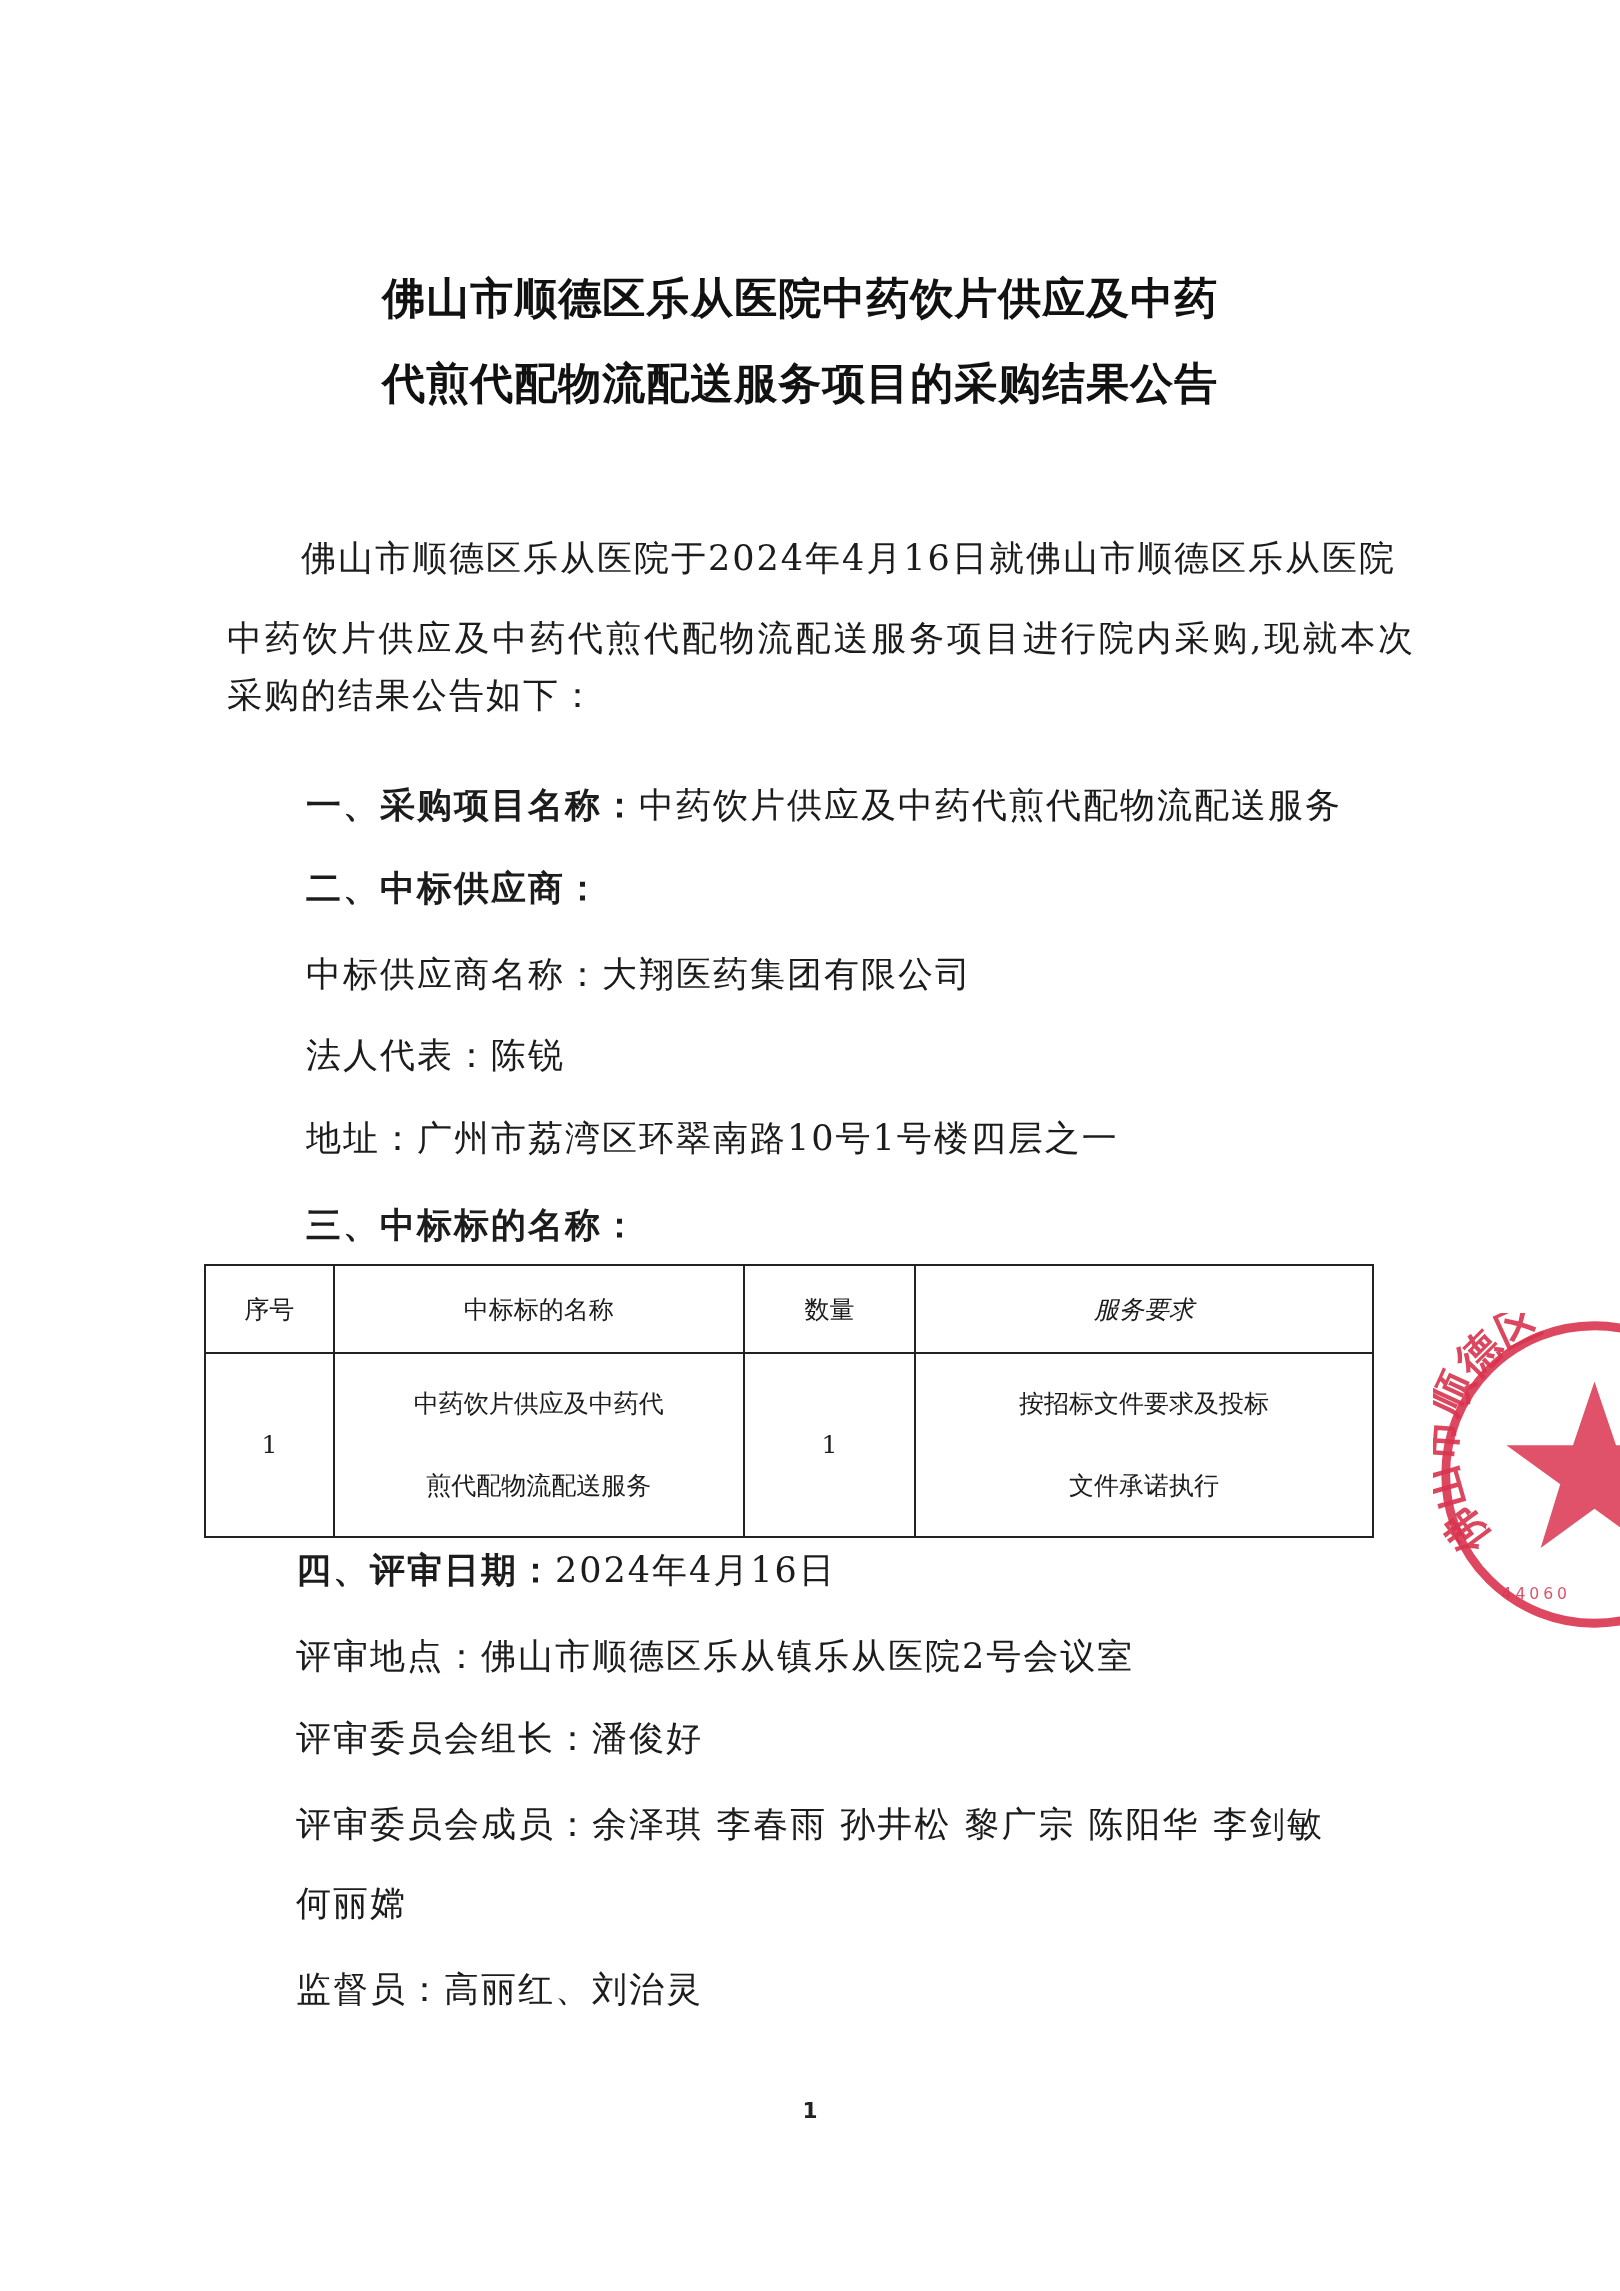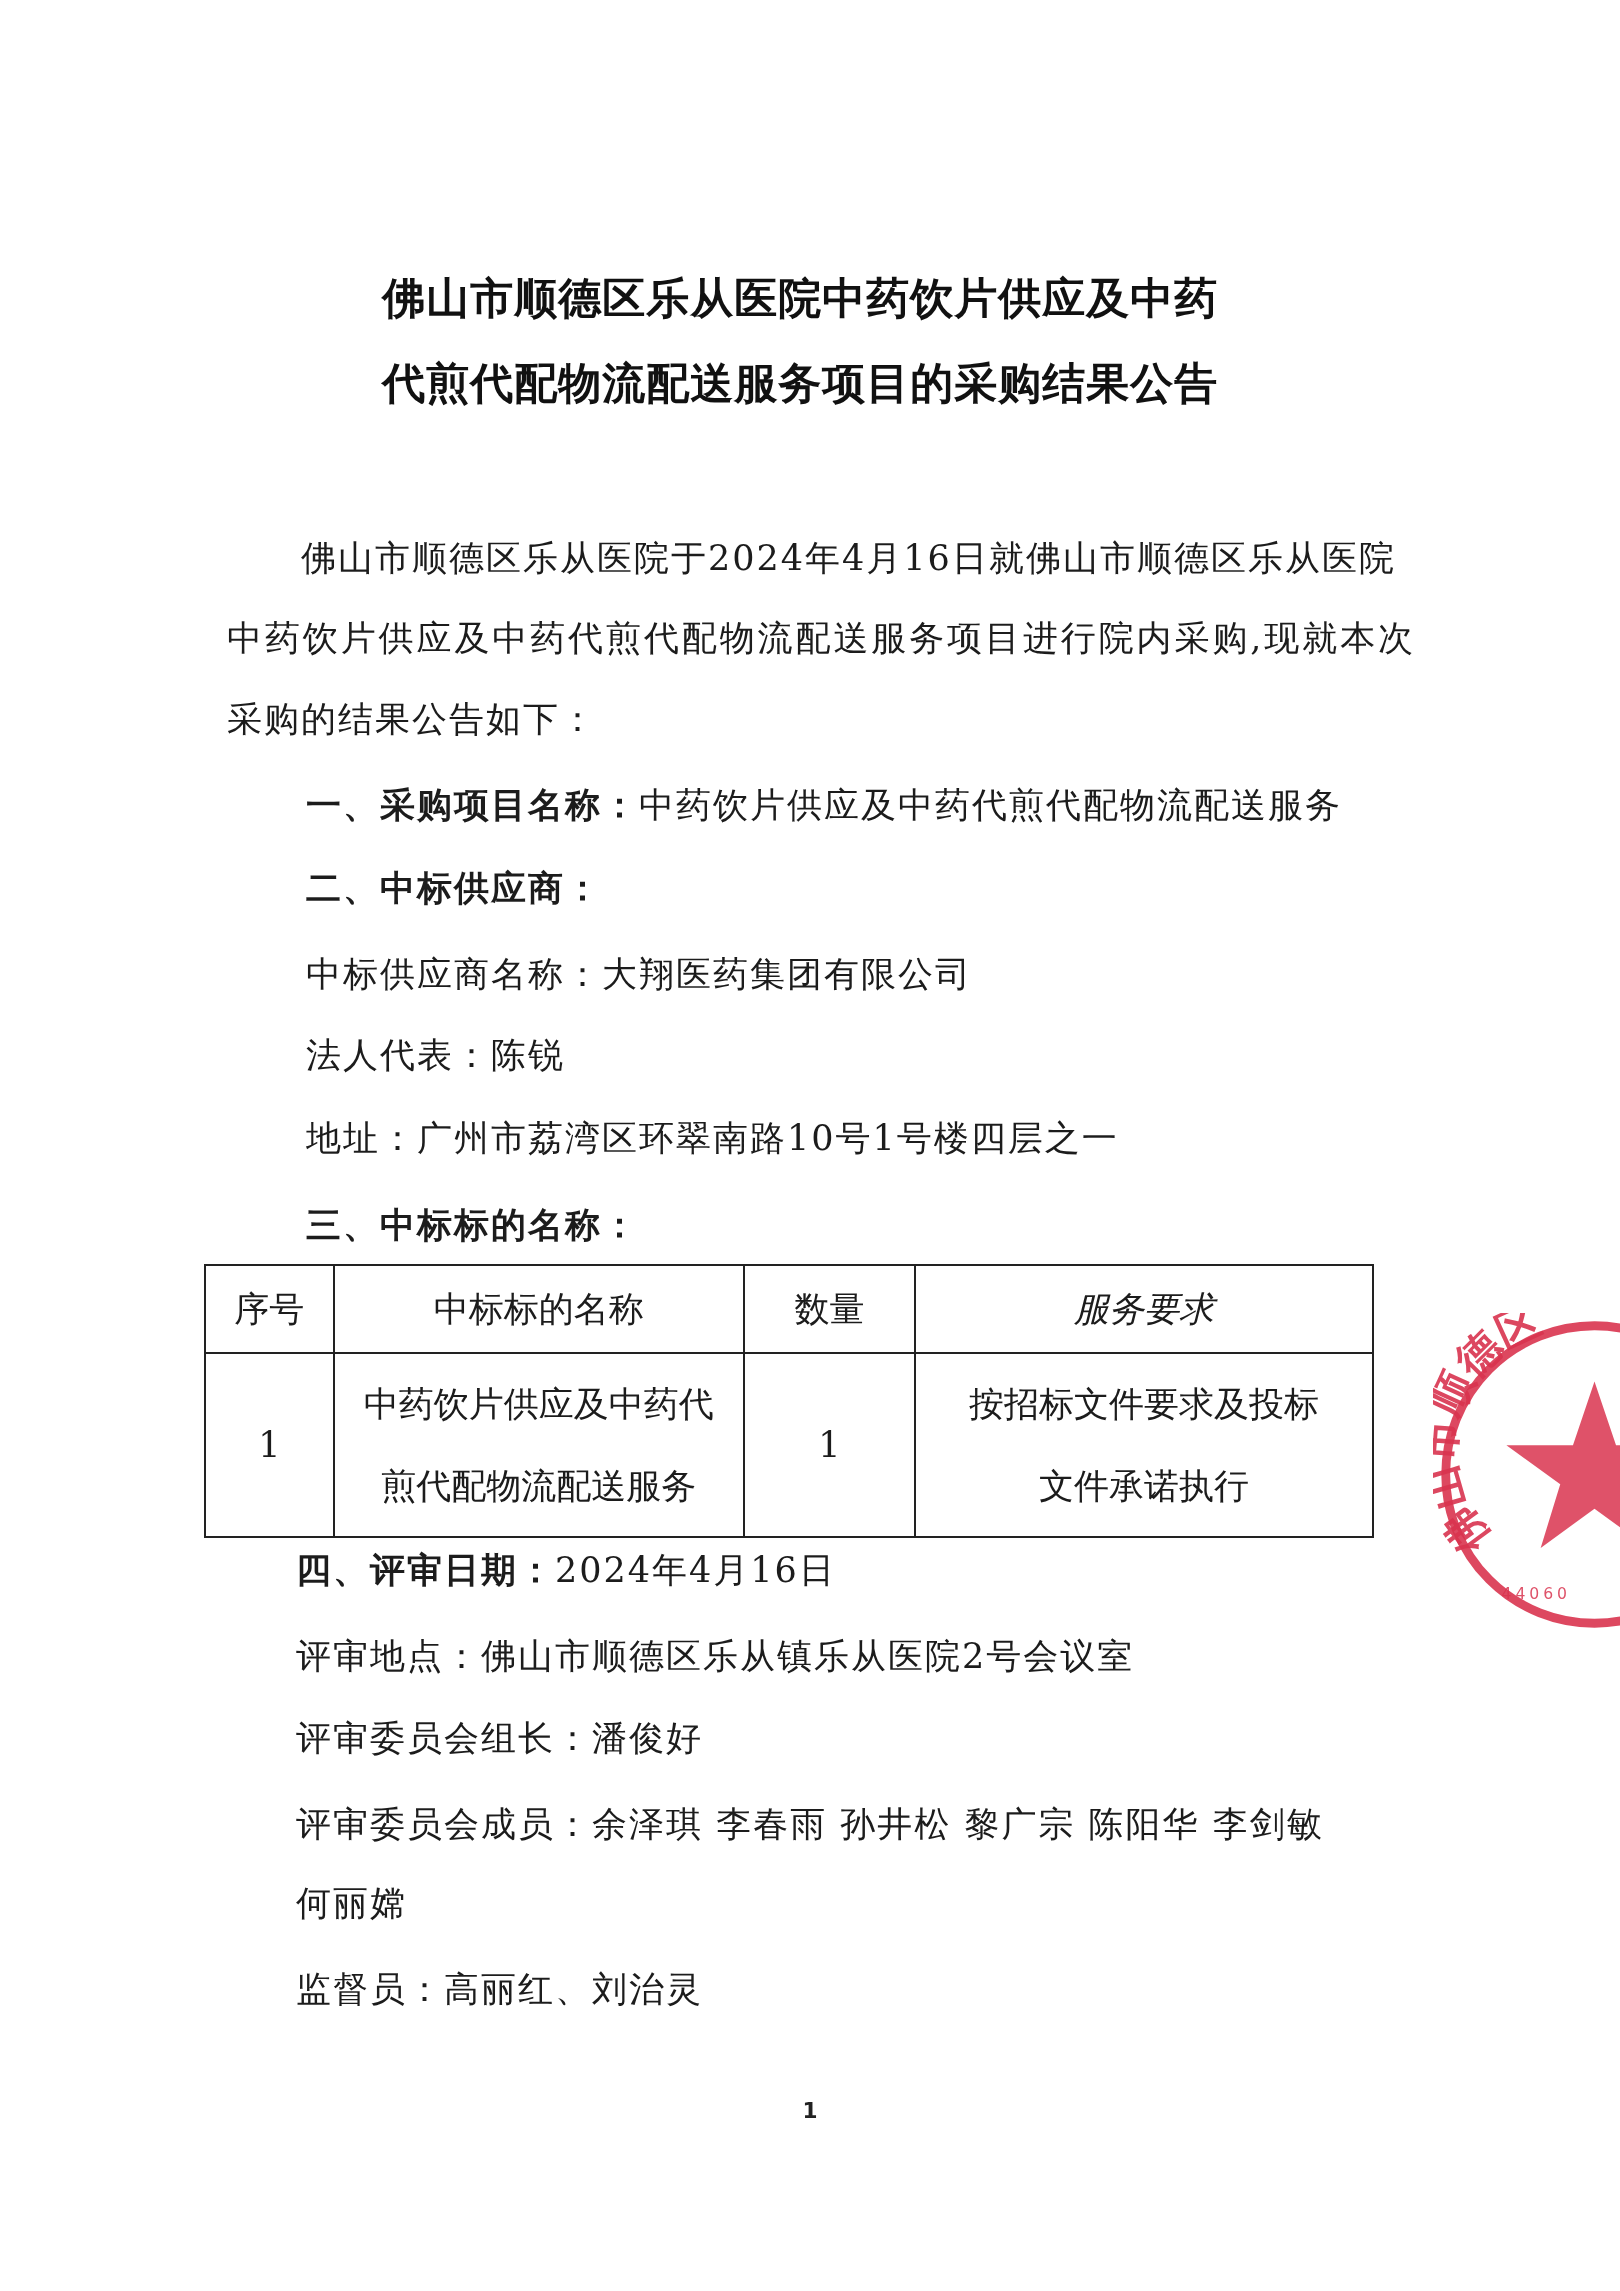--- a/index.html
+++ b/index.html
@@ -34,21 +34,21 @@
       color: #1c1c1c;
       letter-spacing: 2px;
     }
     .bold { font-weight: bold; font-family: "DejaVu Sans", "Liberation Sans", sans-serif; }
 
     table.result {
       position: absolute;
       left: 204px; top: 1264px;
       width: 1170px;
       border-collapse: collapse;
-      font-size: 35px;
+      font-size: 25px;
       color: #1c1c1c;
     }
     table.result td, table.result th {
       border: 2.9px solid #222;
       text-align: center;
       font-weight: normal;
       padding: 0;
     }
     table.result th { height: 86px; }
     table.result td { height: 182px; line-height: 82px; }
@@ -76,21 +76,21 @@
 </head>
 <body>
 
 <div class="page">
 
   <div class="title l1">佛山市顺德区乐从医院中药饮片供应及中药</div>
   <div class="title l2">代煎代配物流配送服务项目的采购结果公告</div>
 
   <div class="line" style="left:301px; top:537px;">佛山市顺德区乐从医院于2024年4月16日就佛山市顺德区乐从医院</div>
   <div class="line" style="left:227px; top:617px; letter-spacing:2.9px;">中药饮片供应及中药代煎代配物流配送服务项目进行院内采购,现就本次</div>
-  <div class="line" style="left:227px; top:698px;font-family:Liberation Serif, serif;">采购的结果公告如下：</div>
+  <div class="line" style="left:227px; top:674px;font-family:Liberation Serif, serif;">采购的结果公告如下：</div>
 
   <div class="line" style="left:306px; top:784px;">
     <span class="bold">一、采购项目名称：</span><span>中药饮片供应及中药代煎代配物流配送服务</span>
   </div>
 
   <div class="line bold" style="left:306px; top:867px;">二、中标供应商：</div>
 
   <div class="line" style="left:306px; top:953px;">
     <span>中标供应商名称：</span><span>大翔医药集团有限公司</span>
   </div>

